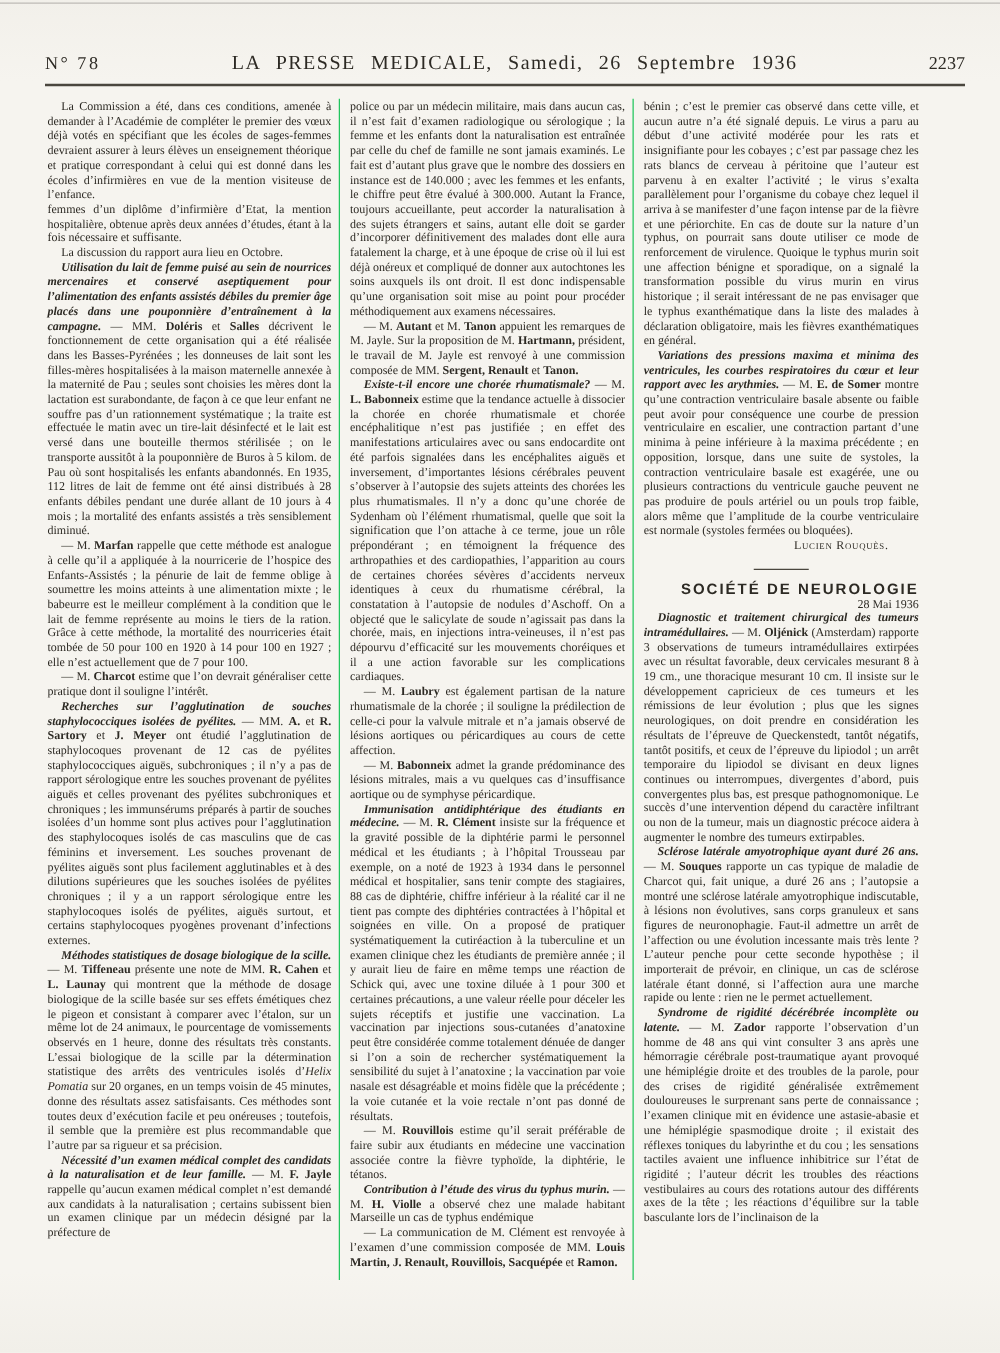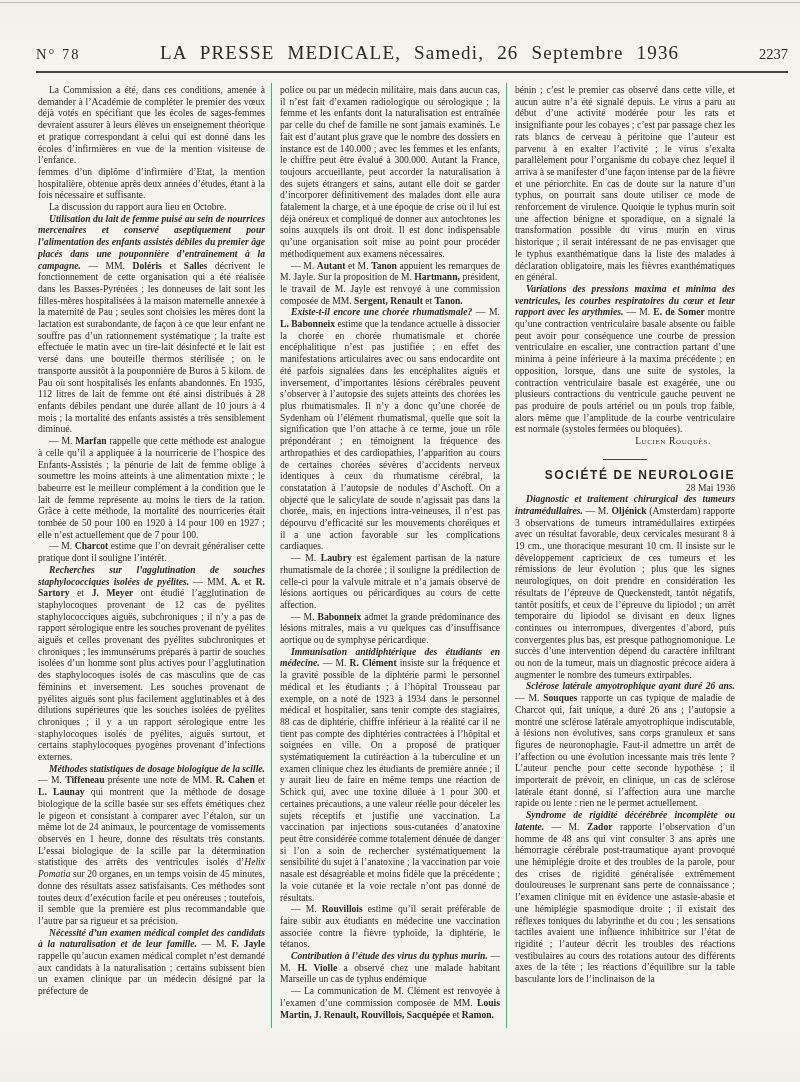--- a/index.html
+++ b/index.html
@@ -4,26 +4,26 @@
 <style>
   html,body{margin:0;padding:0;}
   body{
     width:800px;height:1082px;overflow:hidden;position:relative;
     background:#f5f3ee;
     background-image:linear-gradient(180deg,#f2f0ea 0%,#f6f4ef 6%,#f6f4ef 94%,#f1efe9 100%);
     color:#2d2a24;
     font-family:"Liberation Serif","DejaVu Serif",serif;
   }
   .scan-edge-top{position:absolute;top:2px;left:0;right:0;height:1px;background:#93908a;opacity:.55;}
-  .page{padding:42px 12px 0 36px;}
+  .page{padding:42px 28px 0 36px;}
 
   
   .header{display:flex;align-items:baseline;}
   .issue{font-size:14.5px;letter-spacing:2px;white-space:nowrap;}
-  .jtitle{flex:1;text-align:center;font-size:19px;letter-spacing:1.2px;word-spacing:7px;white-space:nowrap;}
+  .jtitle{flex:1;text-align:center;font-size:16px;letter-spacing:1.2px;word-spacing:7px;white-space:nowrap;}
   .pageno{font-size:14.5px;white-space:nowrap;}
   .hrule{border:0;border-top:2px solid #4a463e;margin:7px 0 0 0;}
 
   
   .cols{display:flex;margin-top:10px;}
   .col{width:235px;box-sizing:border-box;padding:1px 6px 8px 2px;
        text-align:justify;font-size:9.6px;line-height:11.7px;}
   .col + .col{border-left:1px solid #22c55e;padding-left:8px;}
 
   p.par{margin:0;}

